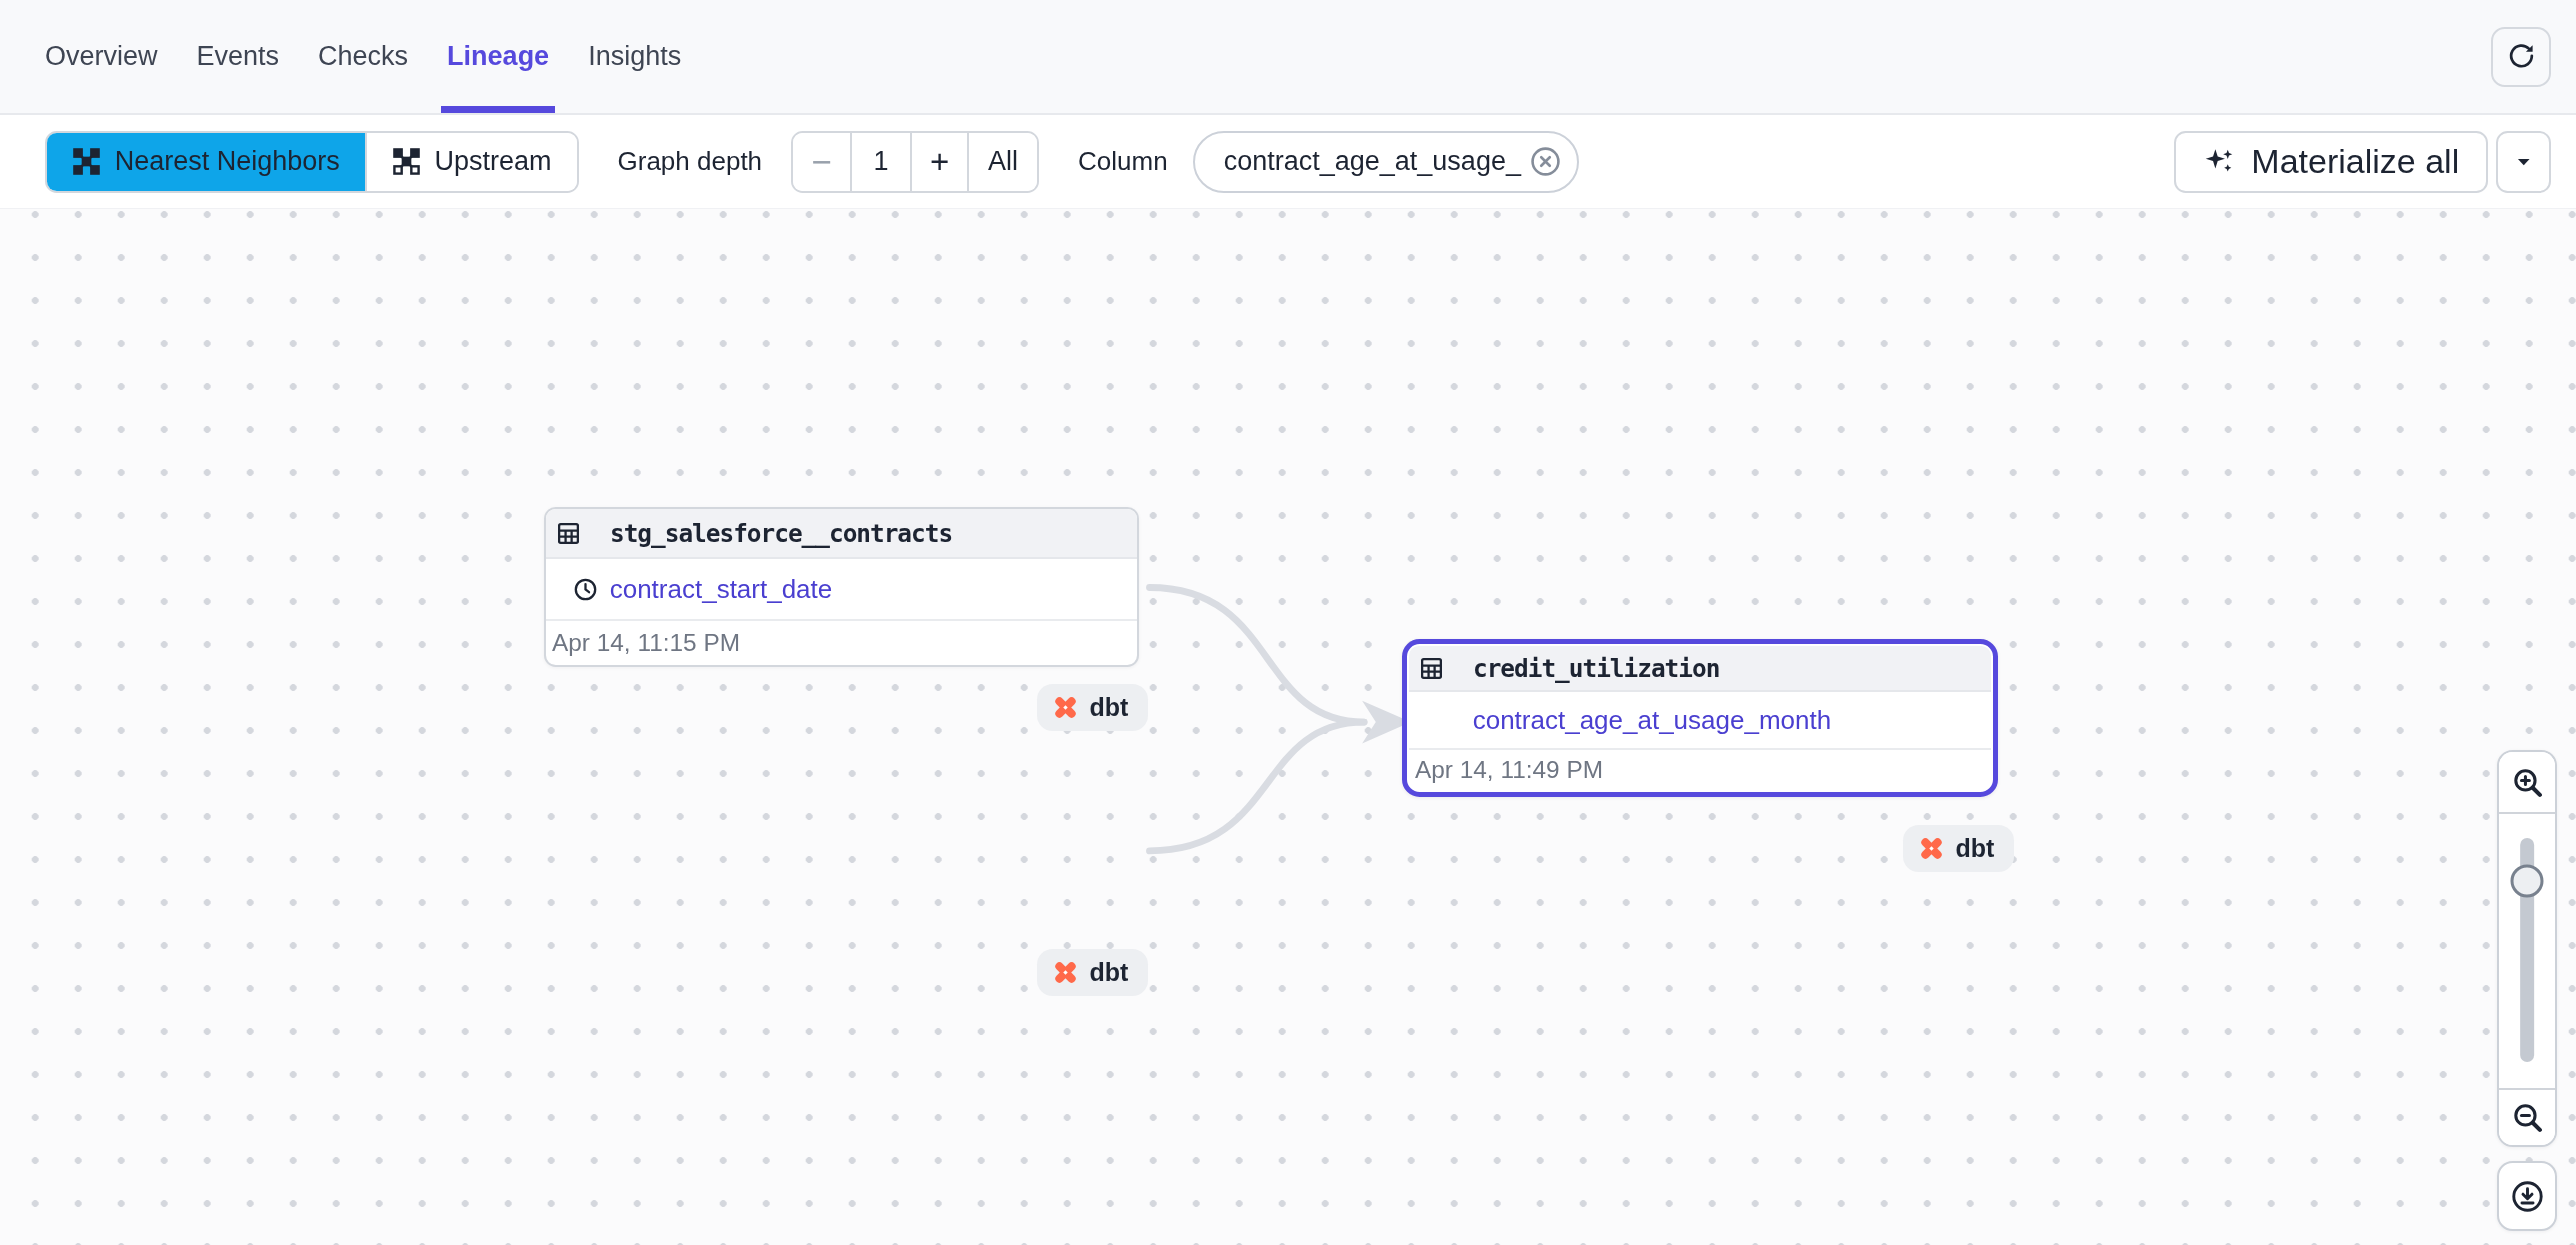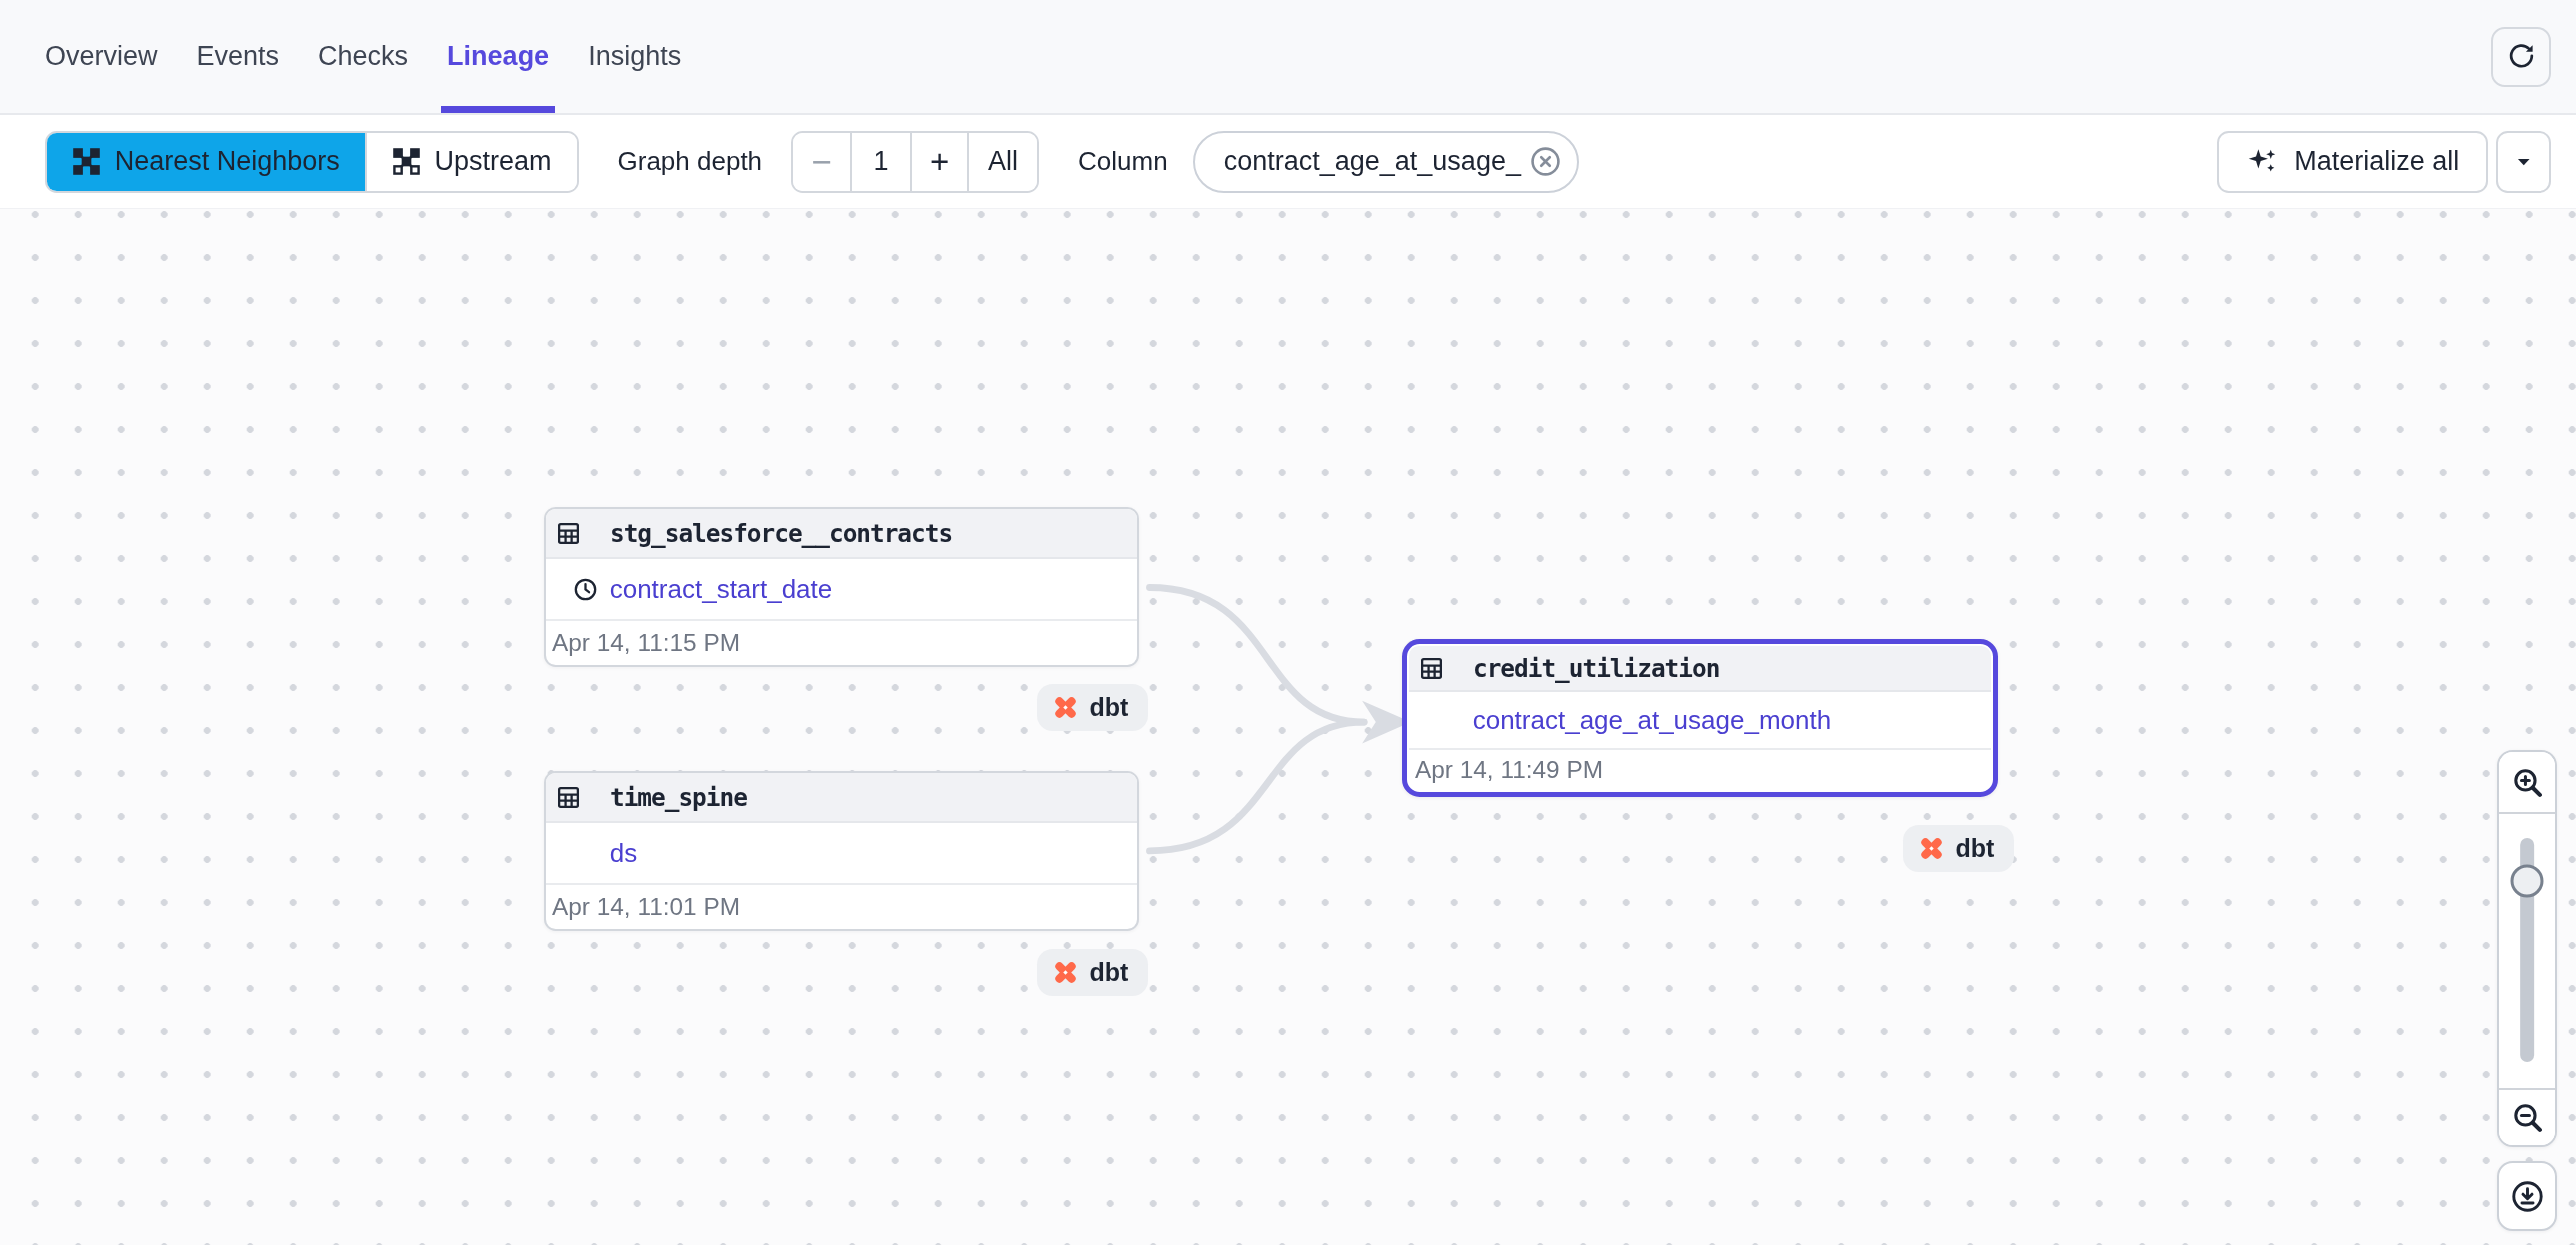--- a/index.html
+++ b/index.html
@@ -39,21 +39,21 @@
   .depth-cell{justify-content:center;padding:0}
   .cell-minus{width:59px;font-size:35px;color:#99a1ac}
   .cell-value{width:60px}
   .cell-plus{width:57px;font-size:33px}
   .cell-all{width:68px}
   .tb-label{font-size:26px;color:var(--ink);margin-left:39px;flex:none}
   .column-pill{height:62px;margin-left:25px;border:2px solid #ccd1d9;border-radius:32px;background:#fff;
     display:flex;align-items:center;gap:7.8px;padding:0 15.6px 0 29px;font-size:27px;color:var(--ink);cursor:pointer;flex:none}
   .split{margin-left:auto;display:flex;gap:7.8px;flex:none}
   .btn{height:62px;border:2px solid var(--border);border-radius:11.7px;background:#fff;display:flex;
-    align-items:center;justify-content:center;font-size:27px;color:var(--ink);cursor:pointer;font-family:inherit}
+    align-items:center;justify-content:center;font-size:34px;color:var(--ink);cursor:pointer;font-family:inherit}
   .btn-materialize{gap:15.6px;padding:0 27px}
   .btn-caret{width:55px}
 
   
   .canvas{position:relative;height:1036px;background:#fbfbfc;overflow:hidden;
     background-image:radial-gradient(circle,#d4d7dd 3.1px,transparent 3.7px);
     background-size:43px 43px;background-position:13.7px 27px}
   .edges{position:absolute;left:0;top:0}
   .edge{fill:none;stroke:var(--edge);stroke-width:7;stroke-linecap:round}
   .arrowhead{fill:var(--edge)}
@@ -221,36 +221,20 @@
           <circle cx="12" cy="12" r="9.3" fill="none" stroke="#1d2432" stroke-width="2.2"></circle>
           <path d="M12 6.8 V12 L15.4 14.6" fill="none" stroke="#1d2432" stroke-width="2.2" stroke-linecap="round"></path>
         </svg>
         <span class="node-col">contract_start_date</span>
       </div>
       <div class="node-footer">
         <span>Apr 14, 11:15 PM</span>
       </div>
     </div>
 
-    <div class="node" style="left:544px;top:562px">
-      <div class="node-header">
-        <svg width="25" height="25" viewBox="0 0 24 24">
-          <rect x="3" y="3" width="18" height="18" rx="1.5" fill="none" stroke="#1d2432" stroke-width="2.2"></rect>
-          <path d="M3 9.2h18 M3 15h18 M9.2 9.2v11.8 M15 9.2v11.8" stroke="#1d2432" stroke-width="2.2"></path>
-        </svg>
-        <span class="node-title">time_spine</span>
-      </div>
-      <div class="node-body">
-        <span class="icon-spacer"></span>
-        <span class="node-col">ds</span>
-      </div>
-      <div class="node-footer">
-        <span>Apr 14, 11:01 PM</span>
-      </div>
-    </div>
 
     <div class="sel-ring">
       <div class="node">
         <div class="node-header">
           <svg width="25" height="25" viewBox="0 0 24 24">
             <rect x="3" y="3" width="18" height="18" rx="1.5" fill="none" stroke="#1d2432" stroke-width="2.2"></rect>
             <path d="M3 9.2h18 M3 15h18 M9.2 9.2v11.8 M15 9.2v11.8" stroke="#1d2432" stroke-width="2.2"></path>
           </svg>
           <span class="node-title">credit_utilization</span>
         </div>

